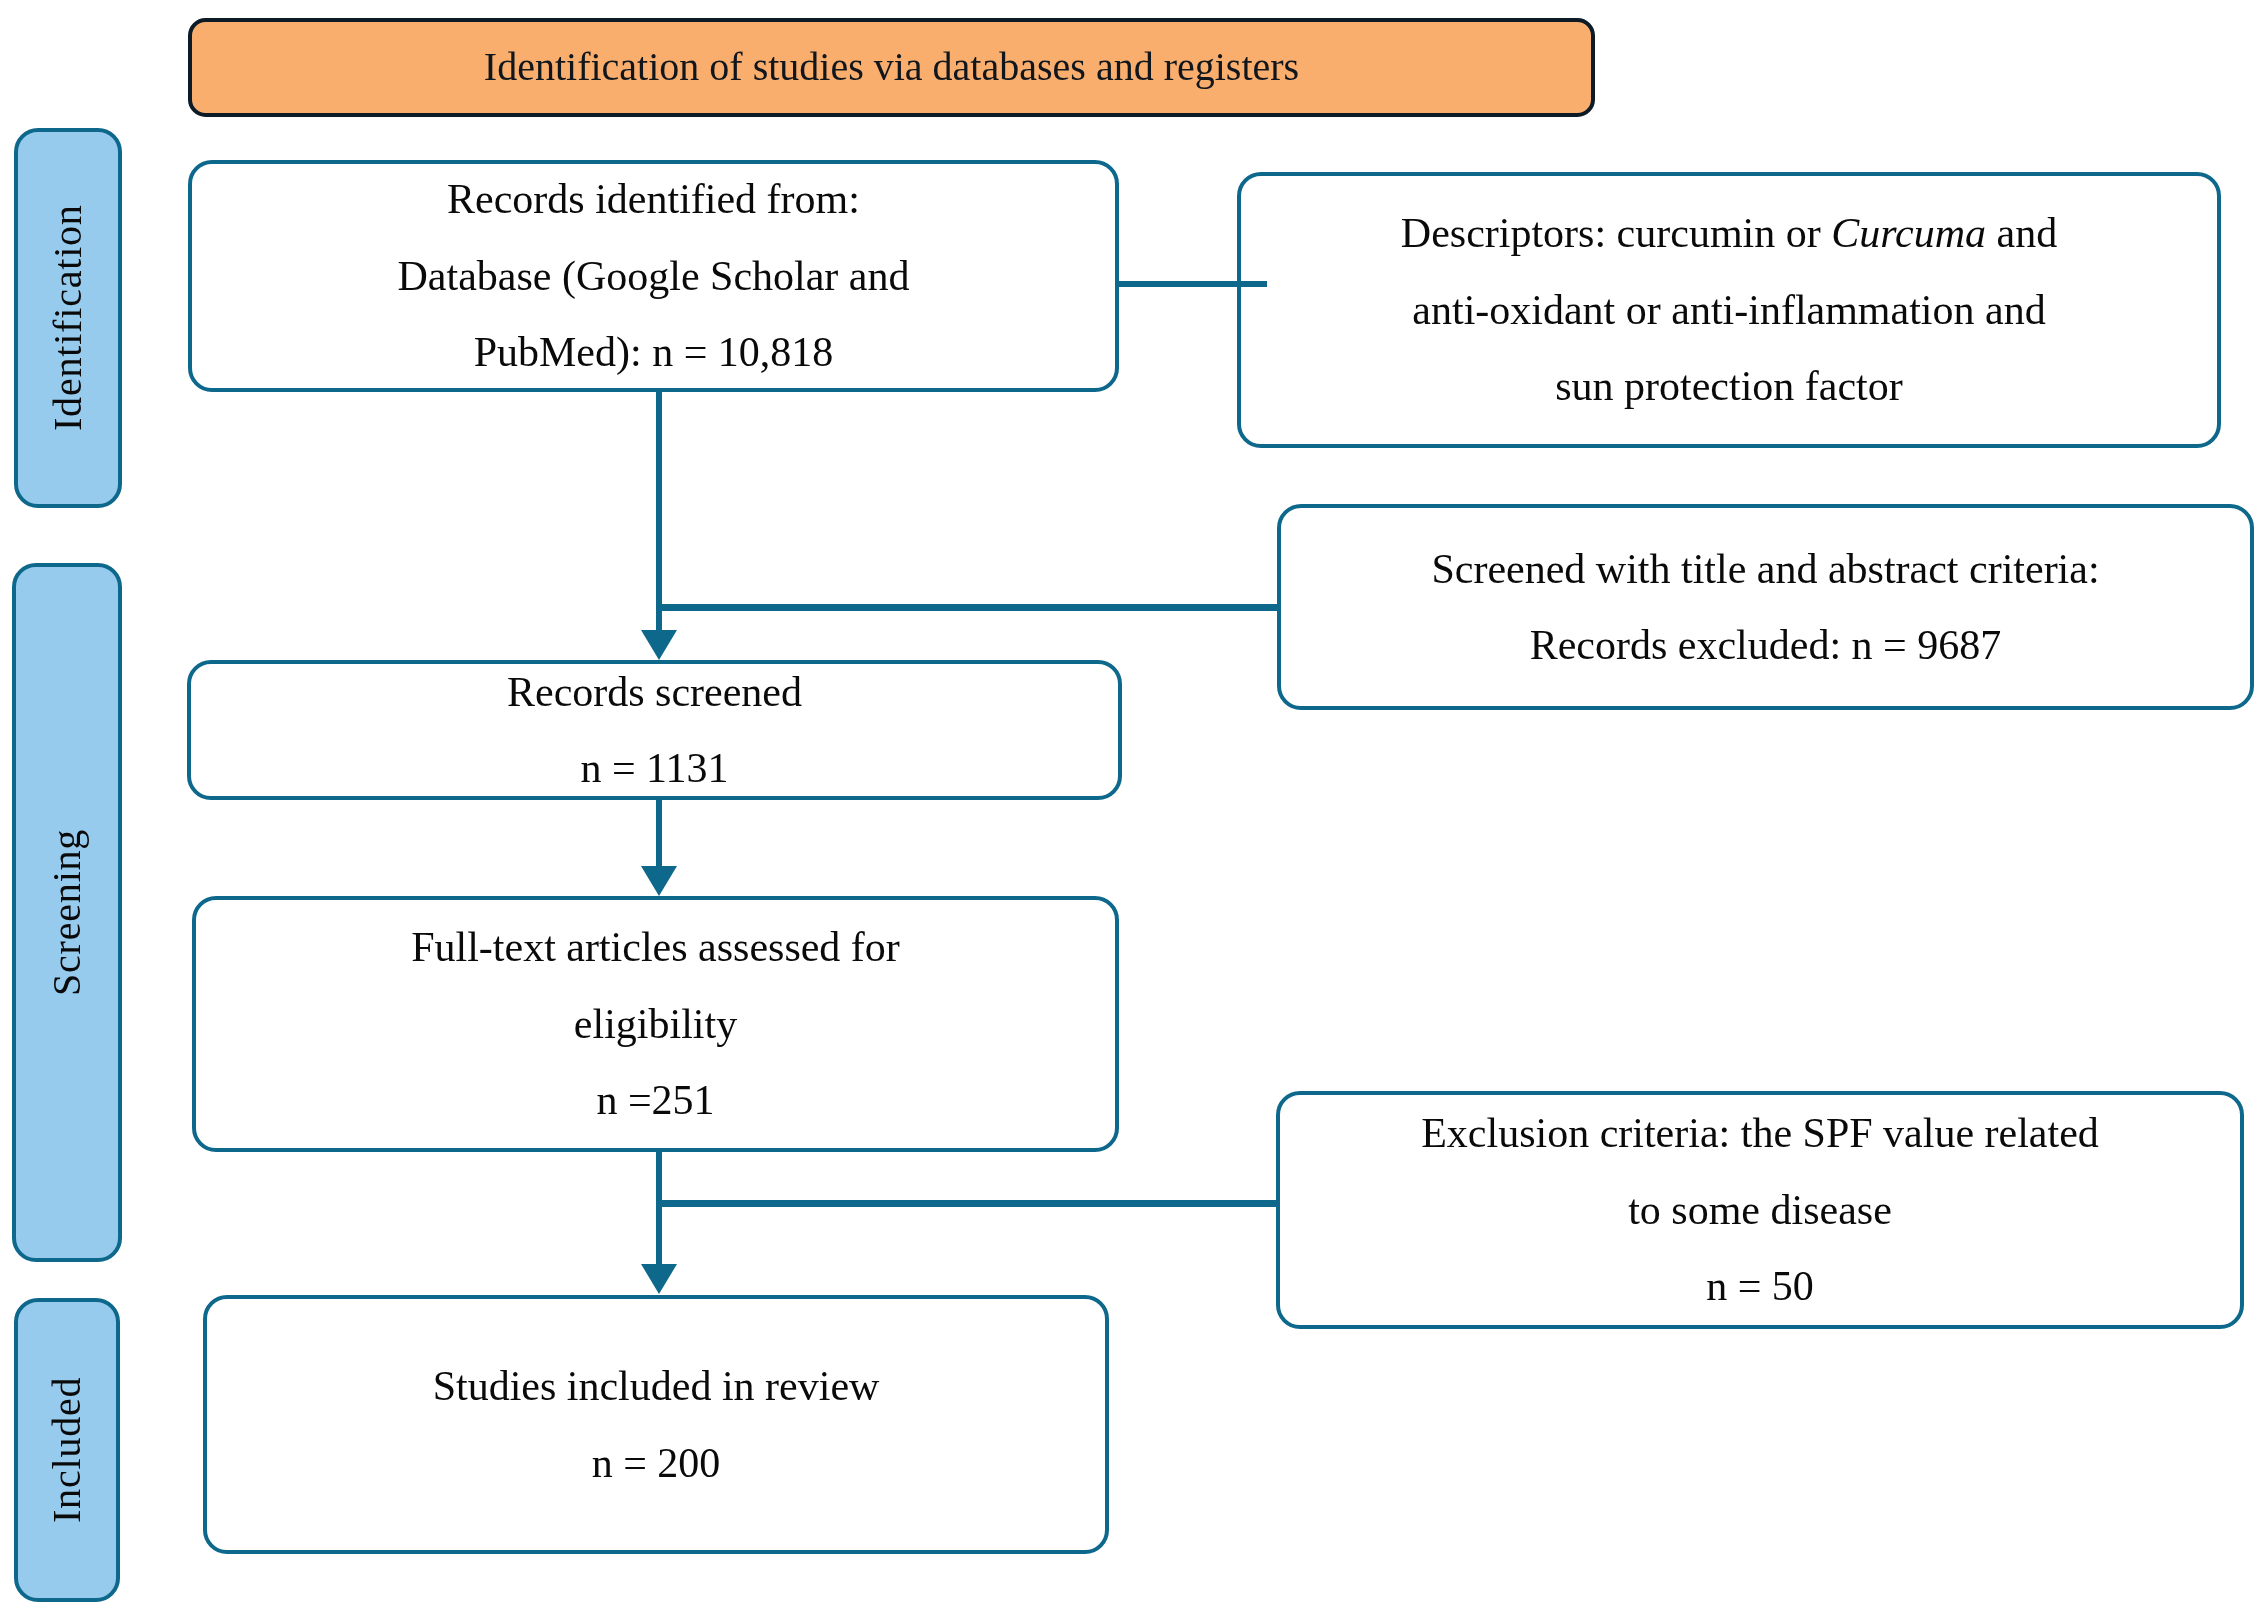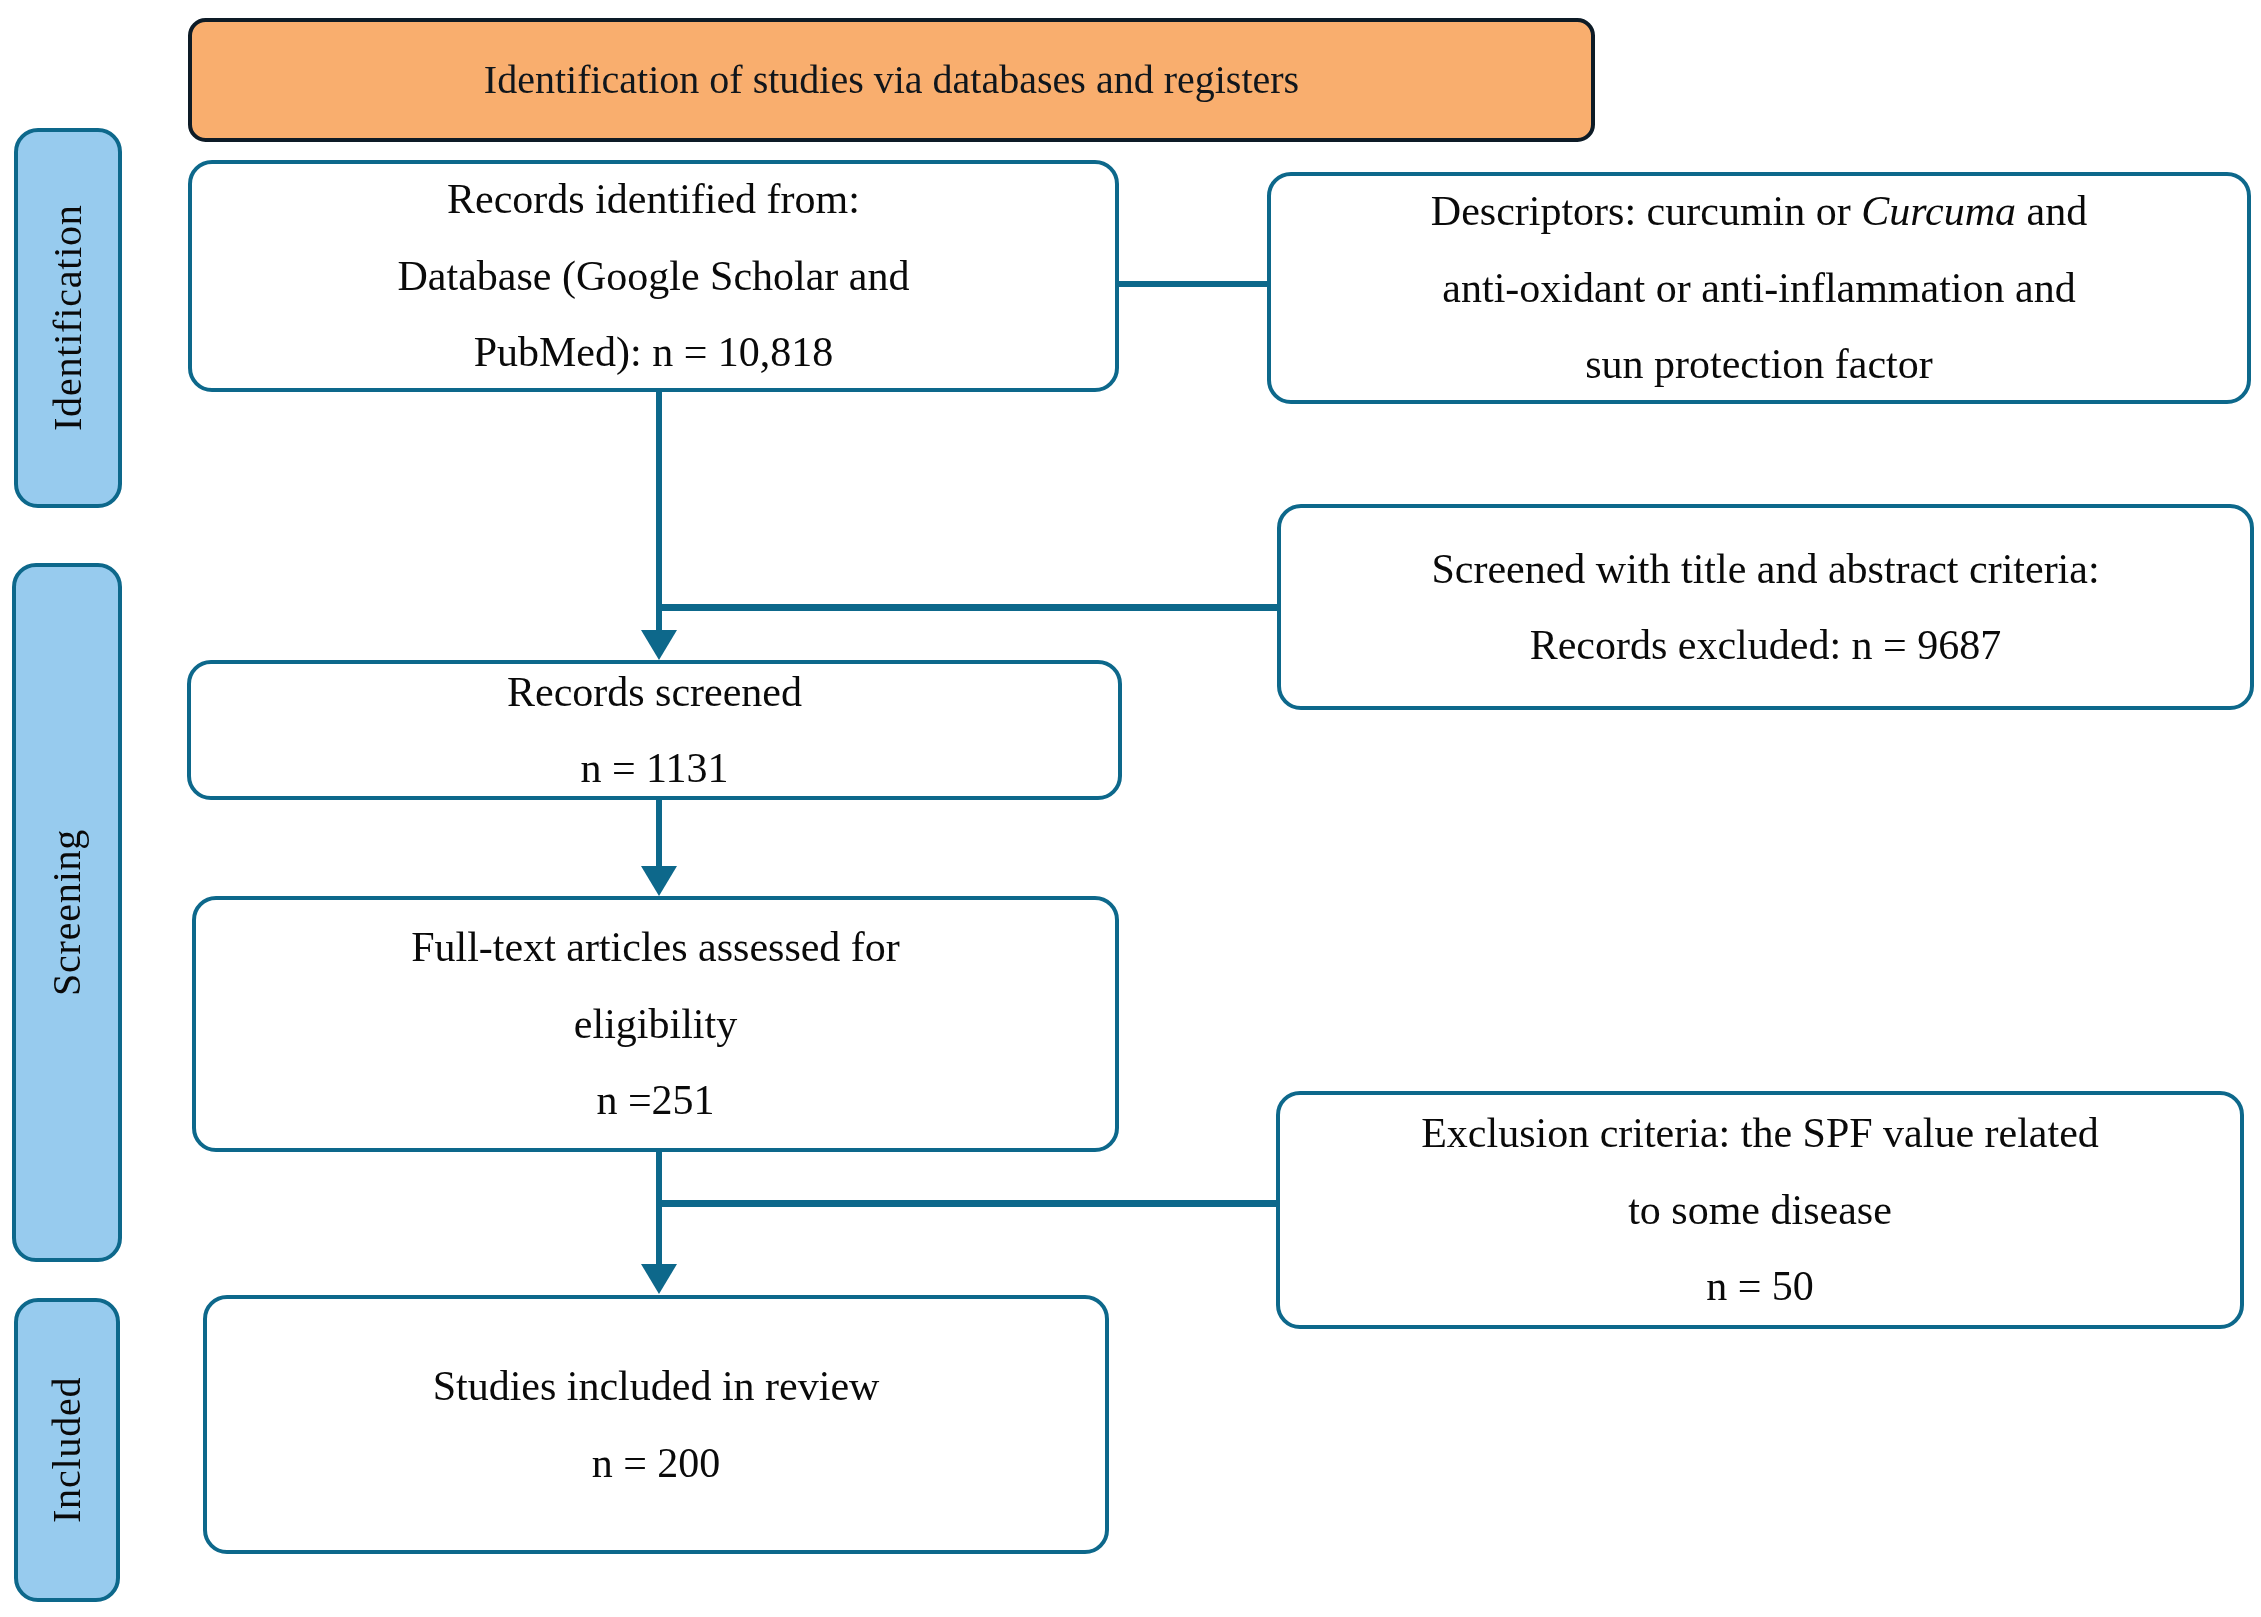--- a/index.html
+++ b/index.html
@@ -53,21 +53,21 @@
     border-right:18.4px solid transparent;
     border-top:30px solid var(--teal-border);
   }
   em{font-style:italic;}
 </style>
 </head>
 <body>
 
 <div class="canvas">
 
-  <div class="box title-box" style="left:188px;top:18.4px;width:1407px;height:124px;">
+  <div class="box title-box" style="left:188px;top:18.4px;width:1407px;height:99px;">
     <span>Identification of studies via databases and registers</span>
   </div>
 
   <div class="box side-label" style="left:13.6px;top:128px;width:108px;height:380px;">
     <span>Identification</span>
   </div>
   <div class="box side-label" style="left:12px;top:563px;width:110px;height:699px;">
     <span>Screening</span>
   </div>
   <div class="box side-label" style="left:13.6px;top:1298px;width:106px;height:304px;">
@@ -89,21 +89,21 @@
     <span>Full-text articles assessed for
 eligibility
 n =251</span>
   </div>
 
   <div class="box" style="left:203px;top:1295px;width:906px;height:259px;">
     <span>Studies included in review
 n = 200</span>
   </div>
 
-  <div class="box" style="left:1267px;top:172px;width:984px;height:232px;">
+  <div class="box" style="left:1237px;top:172px;width:984px;height:276px;">
     <span><span>Descriptors: curcumin or </span><em>Curcuma</em><span> and
 anti-oxidant or anti-inflammation and
 sun protection factor</span></span>
   </div>
 
   <div class="box" style="left:1277px;top:504px;width:977px;height:206px;">
     <span>Screened with title and abstract criteria:
 Records excluded: n = 9687</span>
   </div>
 

